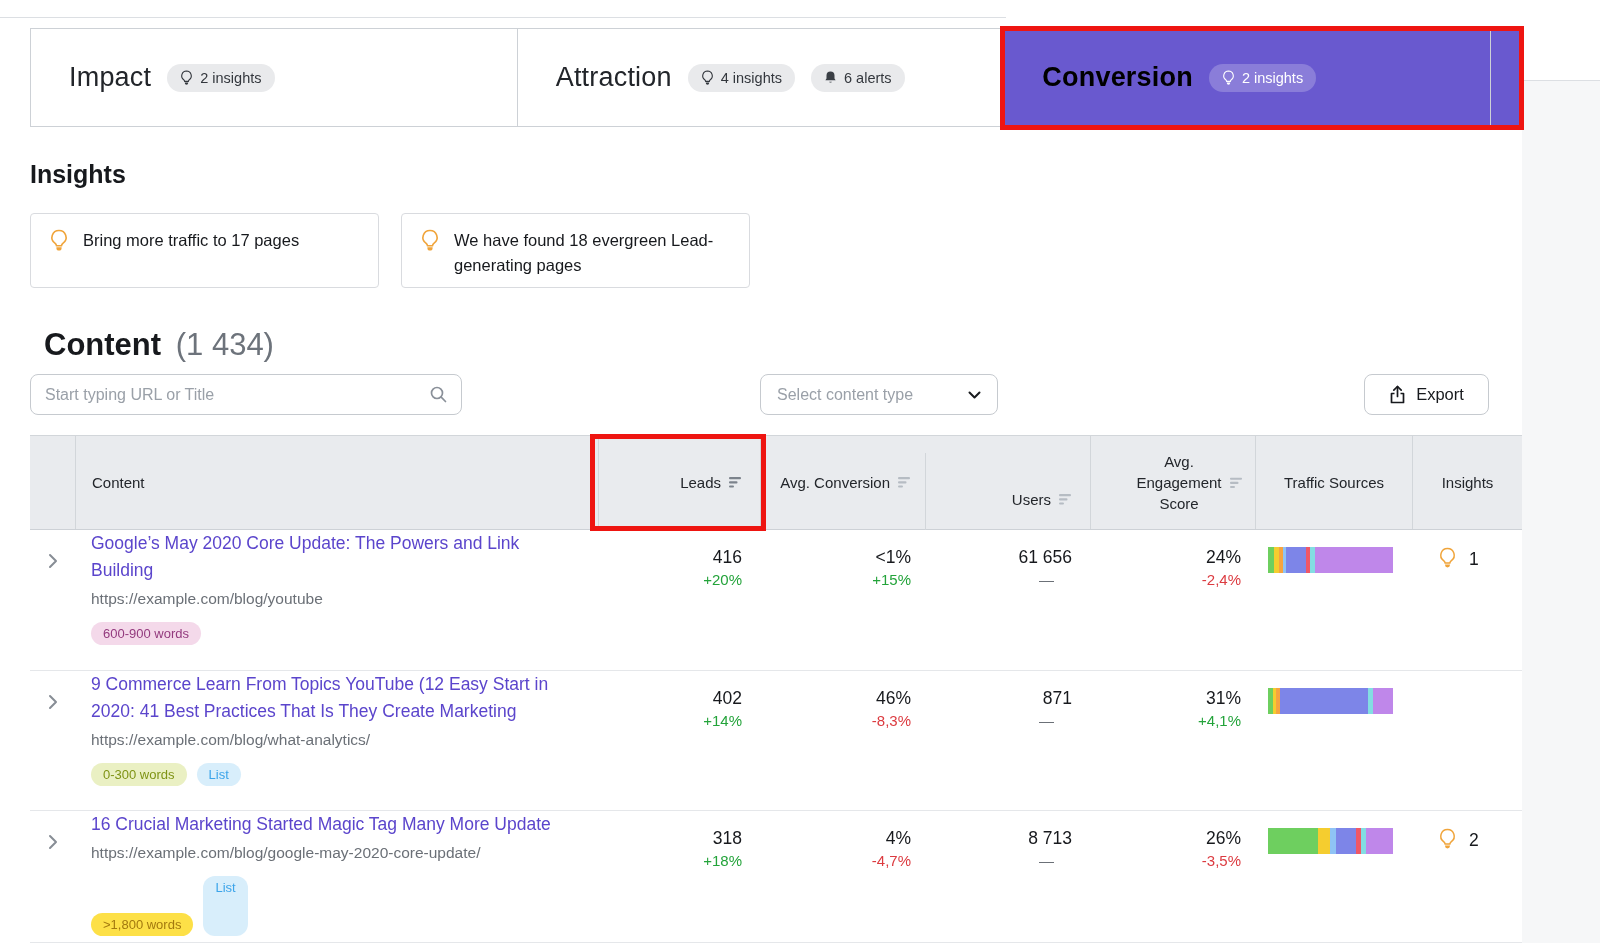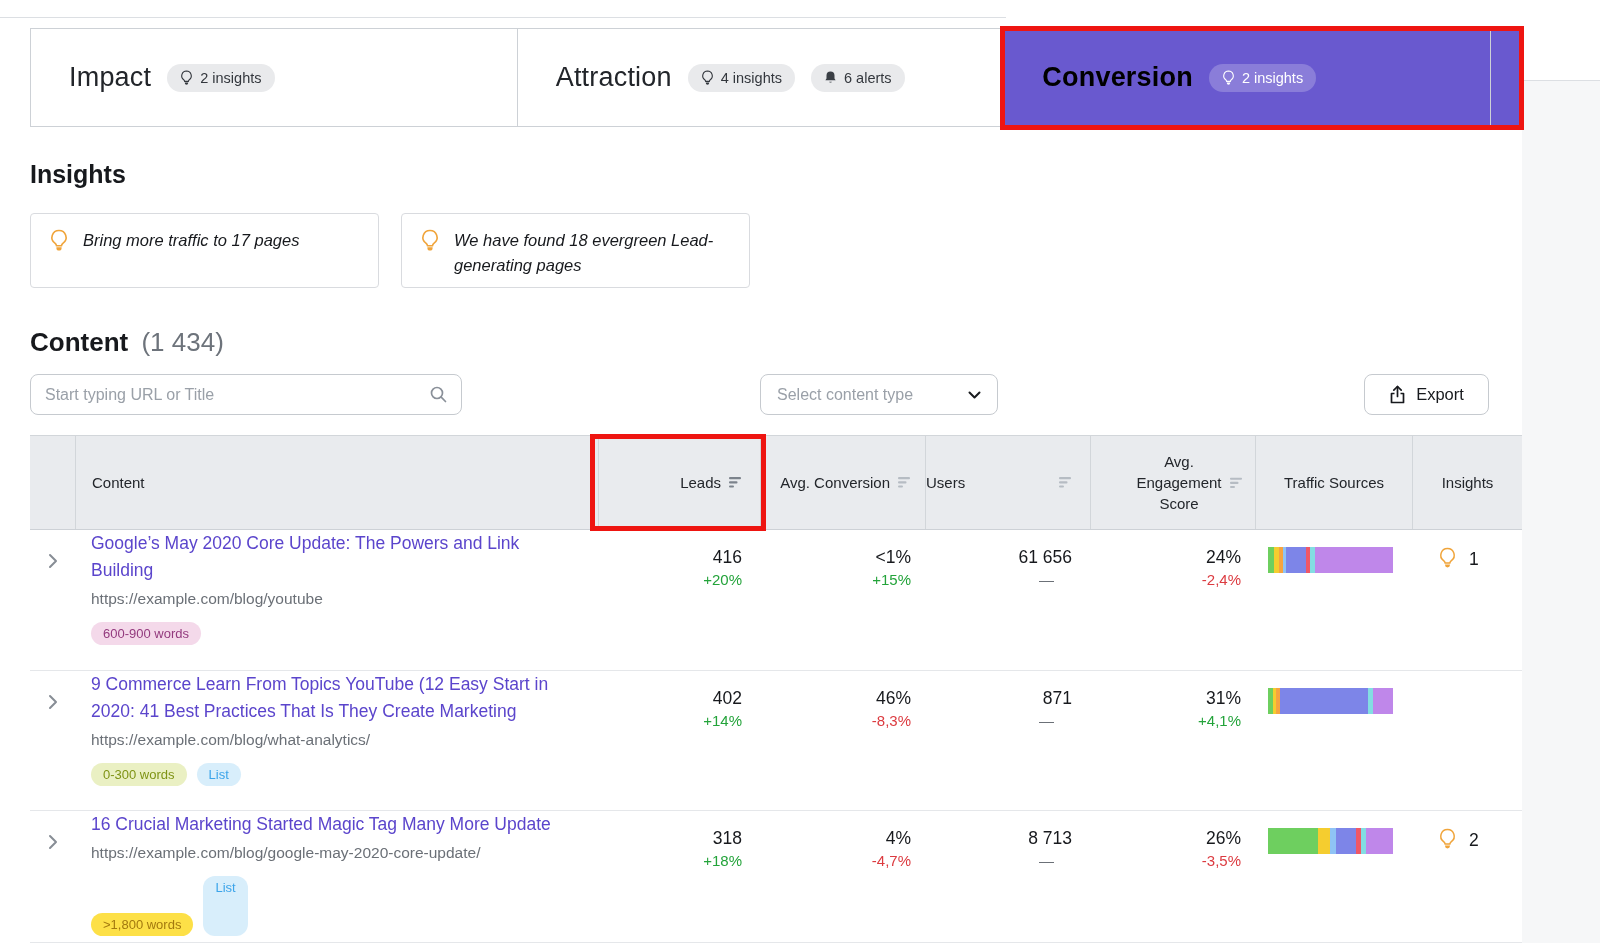--- a/index.html
+++ b/index.html
@@ -26,26 +26,26 @@
 
   
   .annot{position:absolute;border:5px solid #ee1511;pointer-events:none;z-index:5;}
   .annot-tab{left:1000px;top:26px;width:524px;height:104px;}
   .annot-leads{left:590px;top:434px;width:176px;height:97px;}
 
   
   .insights-h{position:absolute;left:30px;top:160px;font-size:25px;font-weight:700;}
   .cards{position:absolute;left:30px;top:213px;display:flex;gap:22px;}
   .card{width:349px;height:75px;border:1px solid #d9dbdf;border-radius:4px;background:#fff;
-        display:flex;gap:14px;padding:14px 18px;cursor:pointer;font-style:italic;}
+        display:flex;gap:14px;padding:14px 18px;cursor:pointer;}
   .card svg{flex:none;margin-top:1px;}
   .card-text{font-size:16.5px;line-height:25px;max-width:260px;color:#17191d;}
 
   
-  .content-h{position:absolute;left:30px;top:327px;font-size:26px;}
+  .content-h{position:absolute;left:44px;top:327px;font-size:31px;}
   .ch-b{font-weight:700;}
   .ch-c{color:#6d737b;font-weight:400;margin-left:6px;}
   .search{position:absolute;left:30px;top:374px;width:432px;height:41px;border:1px solid #c6cacf;
           border-radius:8px;background:#fff;display:flex;align-items:center;}
   .search input{border:none;outline:none;flex:1;padding:0 14px;font-size:16px;color:#1c1e21;
                 font-family:inherit;background:transparent;}
   .search input::placeholder{color:#9aa0a8;}
   .search svg{margin-right:14px;flex:none;}
   .select{position:absolute;top:374px;height:41px;border:1px solid #c6cacf;border-radius:8px;background:#fff;
           display:flex;align-items:center;justify-content:space-between;padding:0 16px;font-size:16px;
@@ -58,21 +58,21 @@
 
   
   .thead{position:absolute;left:30px;top:435px;width:1492px;height:95px;background:#e9ebee;
          border-top:1px solid #d2d6da;border-bottom:1px solid #cdd1d6;display:flex;font-size:15px;color:#23262b;}
   .th{display:flex;align-items:center;border-left:1px solid #d2d6da;height:100%;}
   .th:first-child{border-left:none;}
   .th-expand{width:45px;}
   .th-content{width:523px;padding-left:16px;}
   .th-leads{width:162px;justify-content:flex-end;padding-right:18px;gap:8px;cursor:pointer;}
   .th-conv{width:165px;justify-content:flex-end;padding-right:14px;gap:8px;cursor:pointer;}
-  .th-users{width:165px;justify-content:space-between;padding-right:18px;gap:8px;cursor:pointer;}
+  .th-users{width:165px;justify-content:flex-end;padding-right:18px;gap:8px;cursor:pointer;margin-top:17px;}
   .th-eng{width:165px;justify-content:flex-end;padding-right:10px;cursor:pointer;}
   .th-traffic{width:157px;justify-content:center;}
   .th-insights{width:110px;justify-content:center;}
   .eng-label{position:relative;width:112px;text-align:center;line-height:21px;margin-right:10px;}
   .eng-label .sort{position:absolute;right:-8px;top:50%;transform:translateY(-50%);}
   .sort{color:#b6bcc3;}
   .sort.active{color:#7c838c;}
 
   
   .trow{position:absolute;left:30px;width:1492px;display:flex;background:#fff;}

